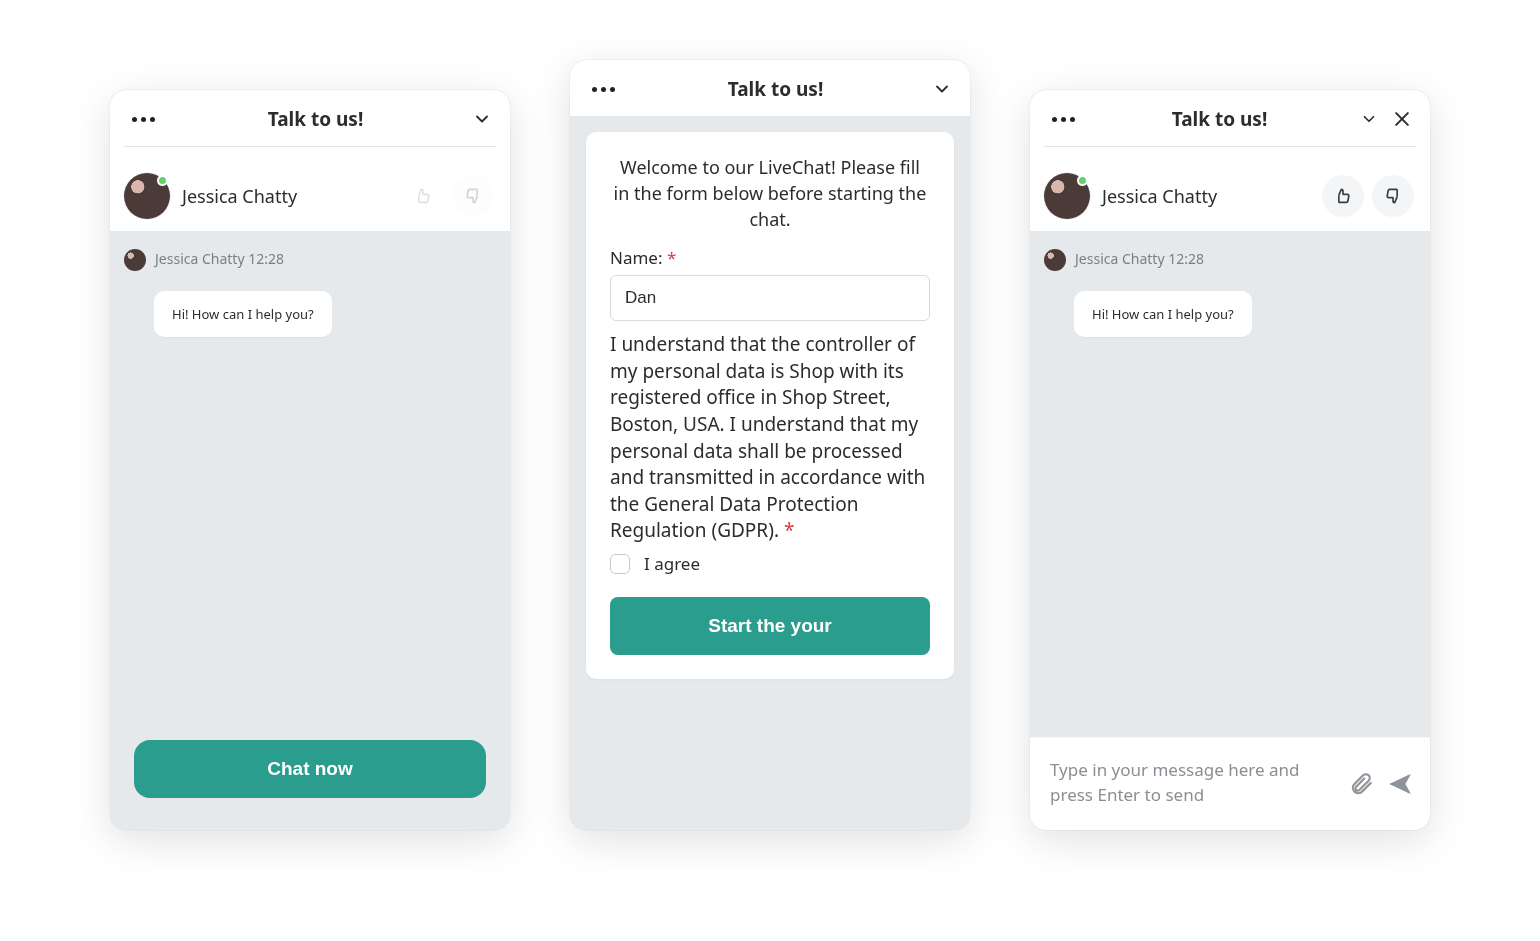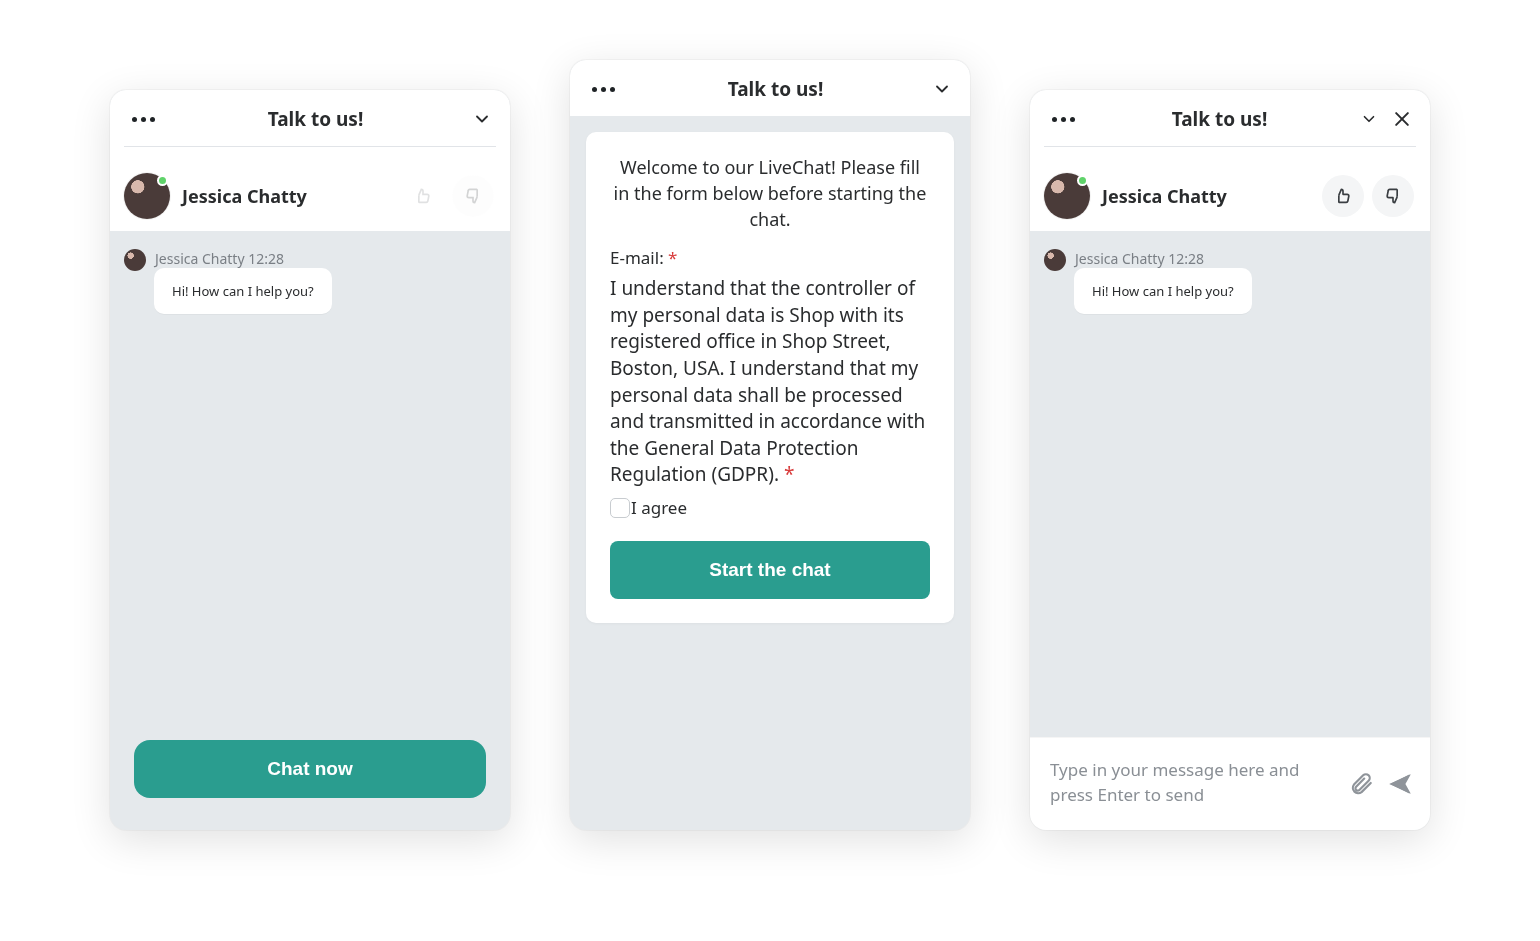--- a/index.html
+++ b/index.html
@@ -25,41 +25,41 @@
   .dots span{width:5px;height:5px;border-radius:50%;background:#1f2326}
   .title{font-weight:700;font-size:19px}
   .right-icons{display:flex;gap:14px;align-items:center}
   .chev,.xicon{cursor:pointer}
   .hr{height:1px;background:var(--border);margin:14px -4px 0 -4px}
   .agent-bar{background:var(--card);padding:12px 16px 12px 14px;display:flex;align-items:center;justify-content:space-between}
   .agent-left{display:flex;align-items:center;gap:12px}
   .avatar{width:46px;height:46px;border-radius:50%;background:radial-gradient(circle at 30% 30%,#d8b8ac 0 14%,#4a3b39 15% 100%);position:relative;flex-shrink:0; box-shadow:0 0 0 1px rgba(0,0,0,.05)}
   .avatar-sm{width:22px;height:22px;border-radius:50%;background:radial-gradient(circle at 30% 30%,#d8b8ac 0 14%,#4a3b39 15% 100%);flex-shrink:0}
   .status-dot{position:absolute;top:2px;right:2px;width:11px;height:11px;border-radius:50%;background:#5fd36a;border:2px solid #fff}
-  .agent-name{font-weight:700;font-size:18px}
+  .agent-name{font-weight:400;font-size:18px}
   .react-btns{display:flex;gap:8px}
   .circle-btn{width:42px;height:42px;border-radius:50%;background:#f4f5f6;display:flex;align-items:center;justify-content:center;cursor:pointer}
   .circle-btn.disabled{background:transparent;opacity:.15}
   .circle-btn.disabled2{background:#fafafa;opacity:.22}
   .body{flex:1;padding:18px 14px;overflow:hidden;display:flex;flex-direction:column}
   .msg{display:flex;gap:8px;align-items:flex-start}
-  .msg-col{display:flex;flex-direction:column;gap:0}
+  .msg-col{display:flex;flex-direction:column;gap:23px}
   .msg-meta{font-size:14px;color:var(--muted);padding-left:1px}
   .bubble{background:var(--bubble);border-radius:10px;padding:14px 18px;font-size:13px;max-width:280px;box-shadow:0 1px 0 rgba(0,0,0,.03)}
   .cta{margin:auto 10px 14px 10px}
   .btn-primary{width:100%;background:var(--teal);color:#fff;border:none;border-radius:16px;padding:18px;font-weight:700;font-size:19px;cursor:pointer}
   
   .form-card{background:var(--card);border-radius:10px;margin:16px;padding:22px 24px 24px 24px;box-shadow:0 1px 3px rgba(0,0,0,.04)}
   .intro{text-align:center;font-size:18px;line-height:1.45;margin-bottom:14px}
   .field{margin-top:10px}
   .label{font-size:17px;margin-bottom:6px}
   .req{color:#d83a3a}
   .input{width:100%;border:1px solid #d7dbdf;border-radius:6px;padding:12px 14px;font-size:17px;background:#fff;color:var(--text)}
   .legal{font-size:19px;line-height:1.4;margin-top:4px}
-  .check-row{display:flex;align-items:center;gap:1px;margin-top:8px}
+  .check-row{display:flex;align-items:center;gap:14px;margin-top:8px}
   .checkbox{width:20px;height:20px;border:1.5px solid #c8ccd0;border-radius:5px;background:#fff;cursor:pointer}
   .start-btn{margin-top:22px;width:100%;background:var(--teal);color:#fff;border:none;border-radius:8px;padding:18px;font-weight:700;font-size:19px;cursor:pointer}
   
   .composer{background:#fff;padding:18px 16px 18px 18px;display:flex;align-items:center;gap:14px;border-top:1px solid rgba(0,0,0,.04)}
   .composer textarea{flex:1;border:none;resize:none;font-size:17px;line-height:1.45;height:56px;font-family:inherit;color:var(--text);outline:none}
   .composer textarea::placeholder{color:#8a8f95}
   .comp-icons{display:flex;gap:12px}
   svg{display:block}
 </style>
 </head>
@@ -134,28 +134,31 @@
             <svg width="20" height="20" viewBox="0 0 24 24" fill="none" stroke="#2a2c2e" stroke-width="2.2" stroke-linecap="round" stroke-linejoin="round">
                 <polyline points="6 9 12 15 18 9"></polyline>
               </svg>
           </span>
         </div>
       </div>
     </div>
     <div class="form-card">
       <div class="intro">Welcome to our LiveChat! Please fill in the form below before starting the chat.</div>
       <div class="field">
-        <div class="label"><span>E-mail:</span> <span class="req">*</span></div>
+        <div class="label"><span>Name:</span> <span class="req">*</span></div>
+        <input class="input" type="text" value="Dan" style="">
+      </div>
+      <div class="field">
       </div>
       <div class="legal"><span>I understand that the controller of my personal data is Shop with its registered office in Shop Street, Boston, USA. I understand that my personal data shall be processed and transmitted in accordance with the General Data Protection Regulation (GDPR).</span> <span class="req">*</span></div>
       <div class="check-row">
         <div class="checkbox"></div>
         <div style="font-size:17px">I agree</div>
       </div>
-      <button class="start-btn">Start the chat</button>
+      <button class="start-btn">Start the your</button>
     </div>
   </div>
 
   <div class="widget med">
     <div class="header">
       <div class="header-row">
         <div class="dots">
             <span></span>
             <span></span>
             <span></span>

